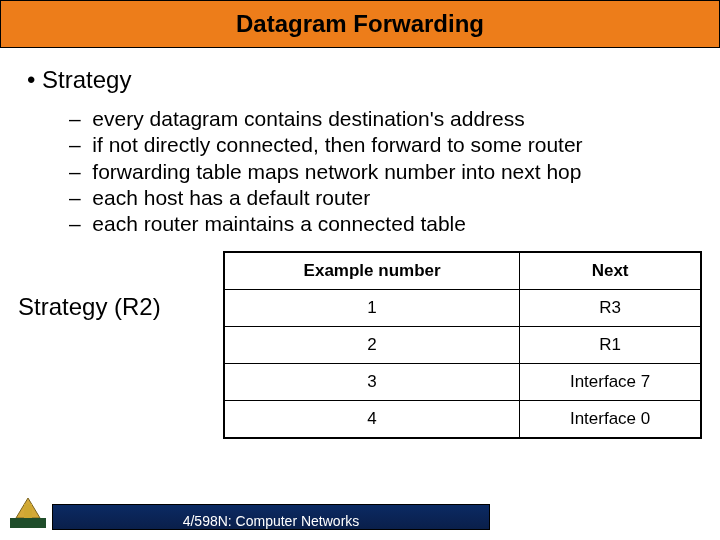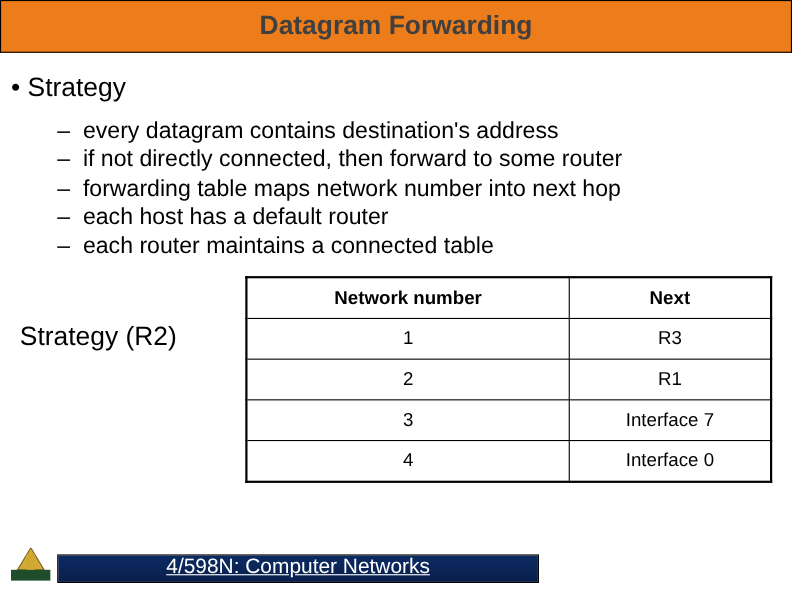--- a/index.html
+++ b/index.html
@@ -11,26 +11,26 @@
     position: relative;
     overflow: hidden;
   }
   .title-bar {
     background: #ed7d1a;
     border: 1px solid #000;
     height: 48px;
     display: flex;
     align-items: center;
     justify-content: center;
-    color: #404040;
+    color: #000000;
     font-size: 24px;
     font-weight: bold;
   }
   .content {
-    padding: 18px 18px 0 10px;
+    padding: 18px 18px 0 27px;
   }
   .bullet-main {
     font-size: 24px;
     margin-bottom: 12px;
   }
   .bullet-main::before {
     content: "• ";
   }
   .sub-list {
     margin-left: 42px;
@@ -87,25 +87,24 @@
   }
   .logo svg { display: block; }
   .navy-bar {
     height: 26px;
     margin-left: 4px;
     flex: 1;
     margin-right: 230px;
     background: linear-gradient(180deg, #0b2a63 0%, #0a1f4a 100%);
     border: 1px solid #000;
     display: flex;
-    align-items: flex-start;
+    align-items: flex-end;
     justify-content: center;
     color: #fff;
-    font-size: 19px;
-    text-decoration: underline;
+    font-size: 14px;
   }
 </style>
 </head>
 <body>
 
 <div class="title-bar">
   <span>Datagram Forwarding</span>
 </div>
 
 <div class="content">
@@ -119,21 +118,21 @@
     <div class="row"><span class="dash">–&nbsp;&nbsp;</span><span>each host has a default router</span></div>
     <div class="row"><span class="dash">–&nbsp;&nbsp;</span><span>each router maintains a connected table</span></div>
   </div>
 </div>
 
 <div class="example-wrap">
   <div class="example-label">Strategy (R2)</div>
   <table class="table">
     <thead>
       <tr>
-        <th>Network number</th>
+        <th>Example number</th>
         <th>Next</th>
       </tr>
     </thead>
     <tbody>
       <tr>
         <td>1</td>
         <td>R3</td>
       </tr>
       <tr>
         <td>2</td>

